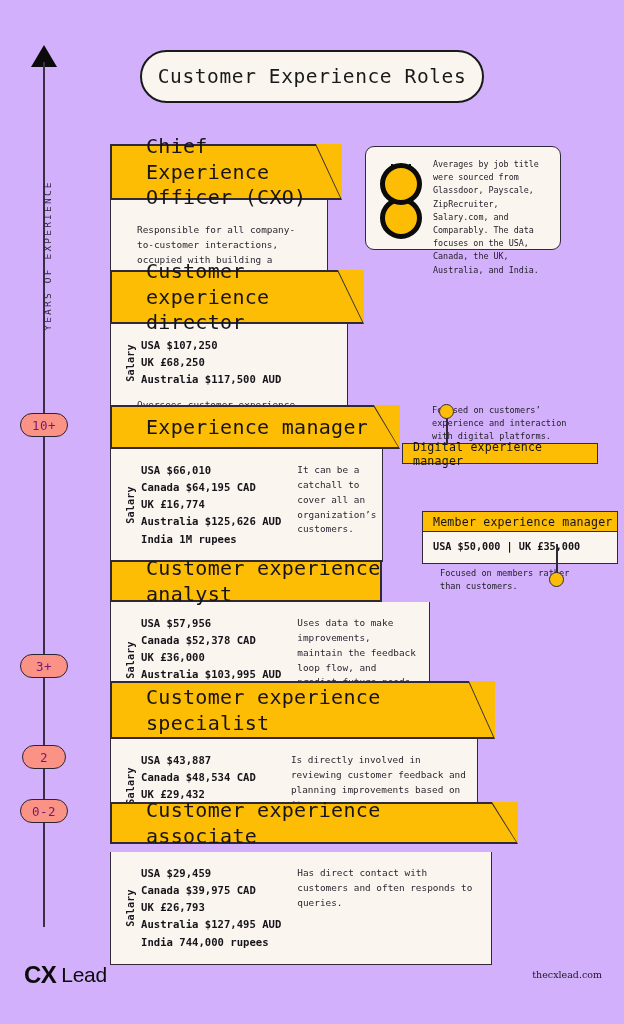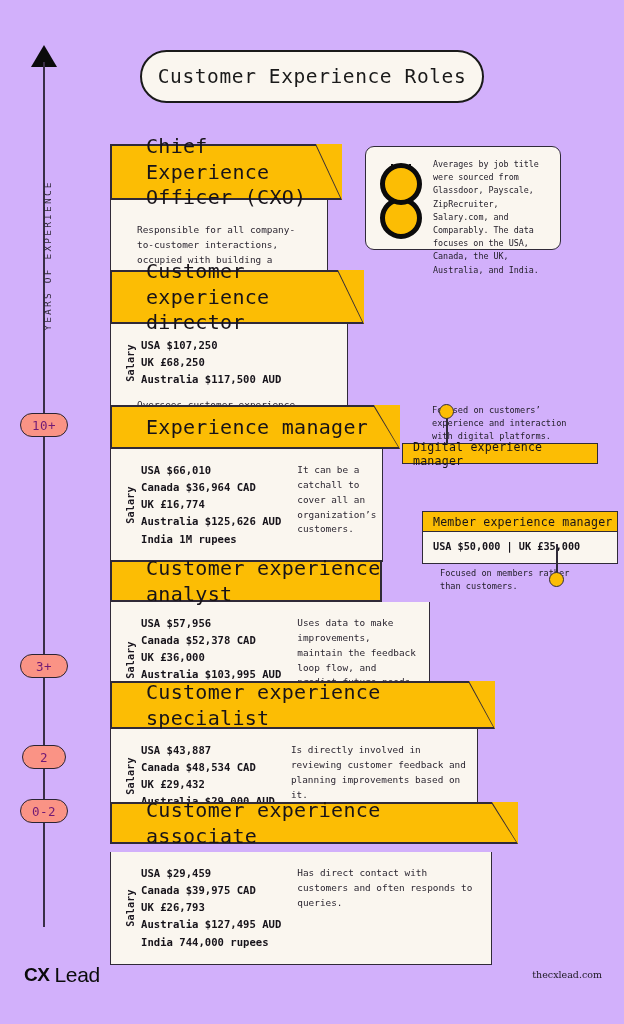--- a/index.html
+++ b/index.html
@@ -235,21 +235,21 @@
   
   .footer-logo {
     position: absolute;
     left: 24px; top: 963px;
     display: flex; align-items: center;
     height: 24px;
   }
   .logo-cx {
     font-family: "Liberation Sans", sans-serif;
     font-weight: bold;
-    font-size: 19px;
+    font-size: 24px;
     color: #0B0B0B;
     letter-spacing: -0.5px;
   }
   .logo-lead {
     font-family: "Liberation Sans", sans-serif;
     font-size: 21px;
     color: #0B0B0B;
     margin-left: 5px;
     letter-spacing: -0.3px;
   }
@@ -320,21 +320,21 @@
           <div class="step-head-shape" style="clip-path: polygon(0px 0px, 264px 0px, 290px 100%, 0px 100%);"></div>
           <div class="step-head-fill" style="clip-path: polygon(0px 0px, 262.1px 0px, 286.6px 100%, 0px 100%);"></div>
           <div class="step-head-inner" style="max-width: 244px;">Experience manager</div>
         </div>
         <div class="step-body" style="width: 273px; min-height: 108px;">
           <div class="salary-tag">
             <span>Salary</span>
           </div>
           <div class="sal-list">
             <div>USA $66,010</div>
-            <div>Canada $36,964 CAD</div>
+            <div>Canada $64,195 CAD</div>
             <div>UK £16,774</div>
             <div>Australia $125,626 AUD</div>
             <div>India 1M rupees</div>
           </div>
           <div class="desc">It can be a catchall to cover all an organization’s customers.</div>
         </div>
       </div>
       <div class="step" style="left: 110px; top: 560px;">
         <div class="step-head clip" style="width: 272px; height: 42px; position: relative;">
           <div class="step-head-shape" style="clip-path: polygon(0px 0px, 311px 0px, 337px 100%, 0px 100%);"></div>
@@ -348,21 +348,21 @@
           <div class="sal-list">
             <div>USA $57,956</div>
             <div>Canada $52,378 CAD</div>
             <div>UK £36,000</div>
             <div>Australia $103,995 AUD</div>
           </div>
           <div class="desc">Uses data to make improvements, maintain the feedback loop flow, and predict future needs and problems.</div>
         </div>
       </div>
       <div class="step" style="left: 110px; top: 681px;">
-        <div class="step-head clip" style="width: 385px; height: 48px; position: relative;">
+        <div class="step-head clip" style="width: 385px; height: 58px; position: relative;">
           <div class="step-head-shape" style="clip-path: polygon(0px 0px, 359px 0px, 385px 100%, 0px 100%);"></div>
           <div class="step-head-fill" style="clip-path: polygon(0px 0px, 357.1px 0px, 381.6px 100%, 0px 100%);"></div>
           <div class="step-head-inner" style="max-width: 339px;">Customer experience specialist</div>
         </div>
         <div class="step-body" style="width: 368px; min-height: 93px;">
           <div class="salary-tag">
             <span>Salary</span>
           </div>
           <div class="sal-list">
             <div>USA $43,887</div>

